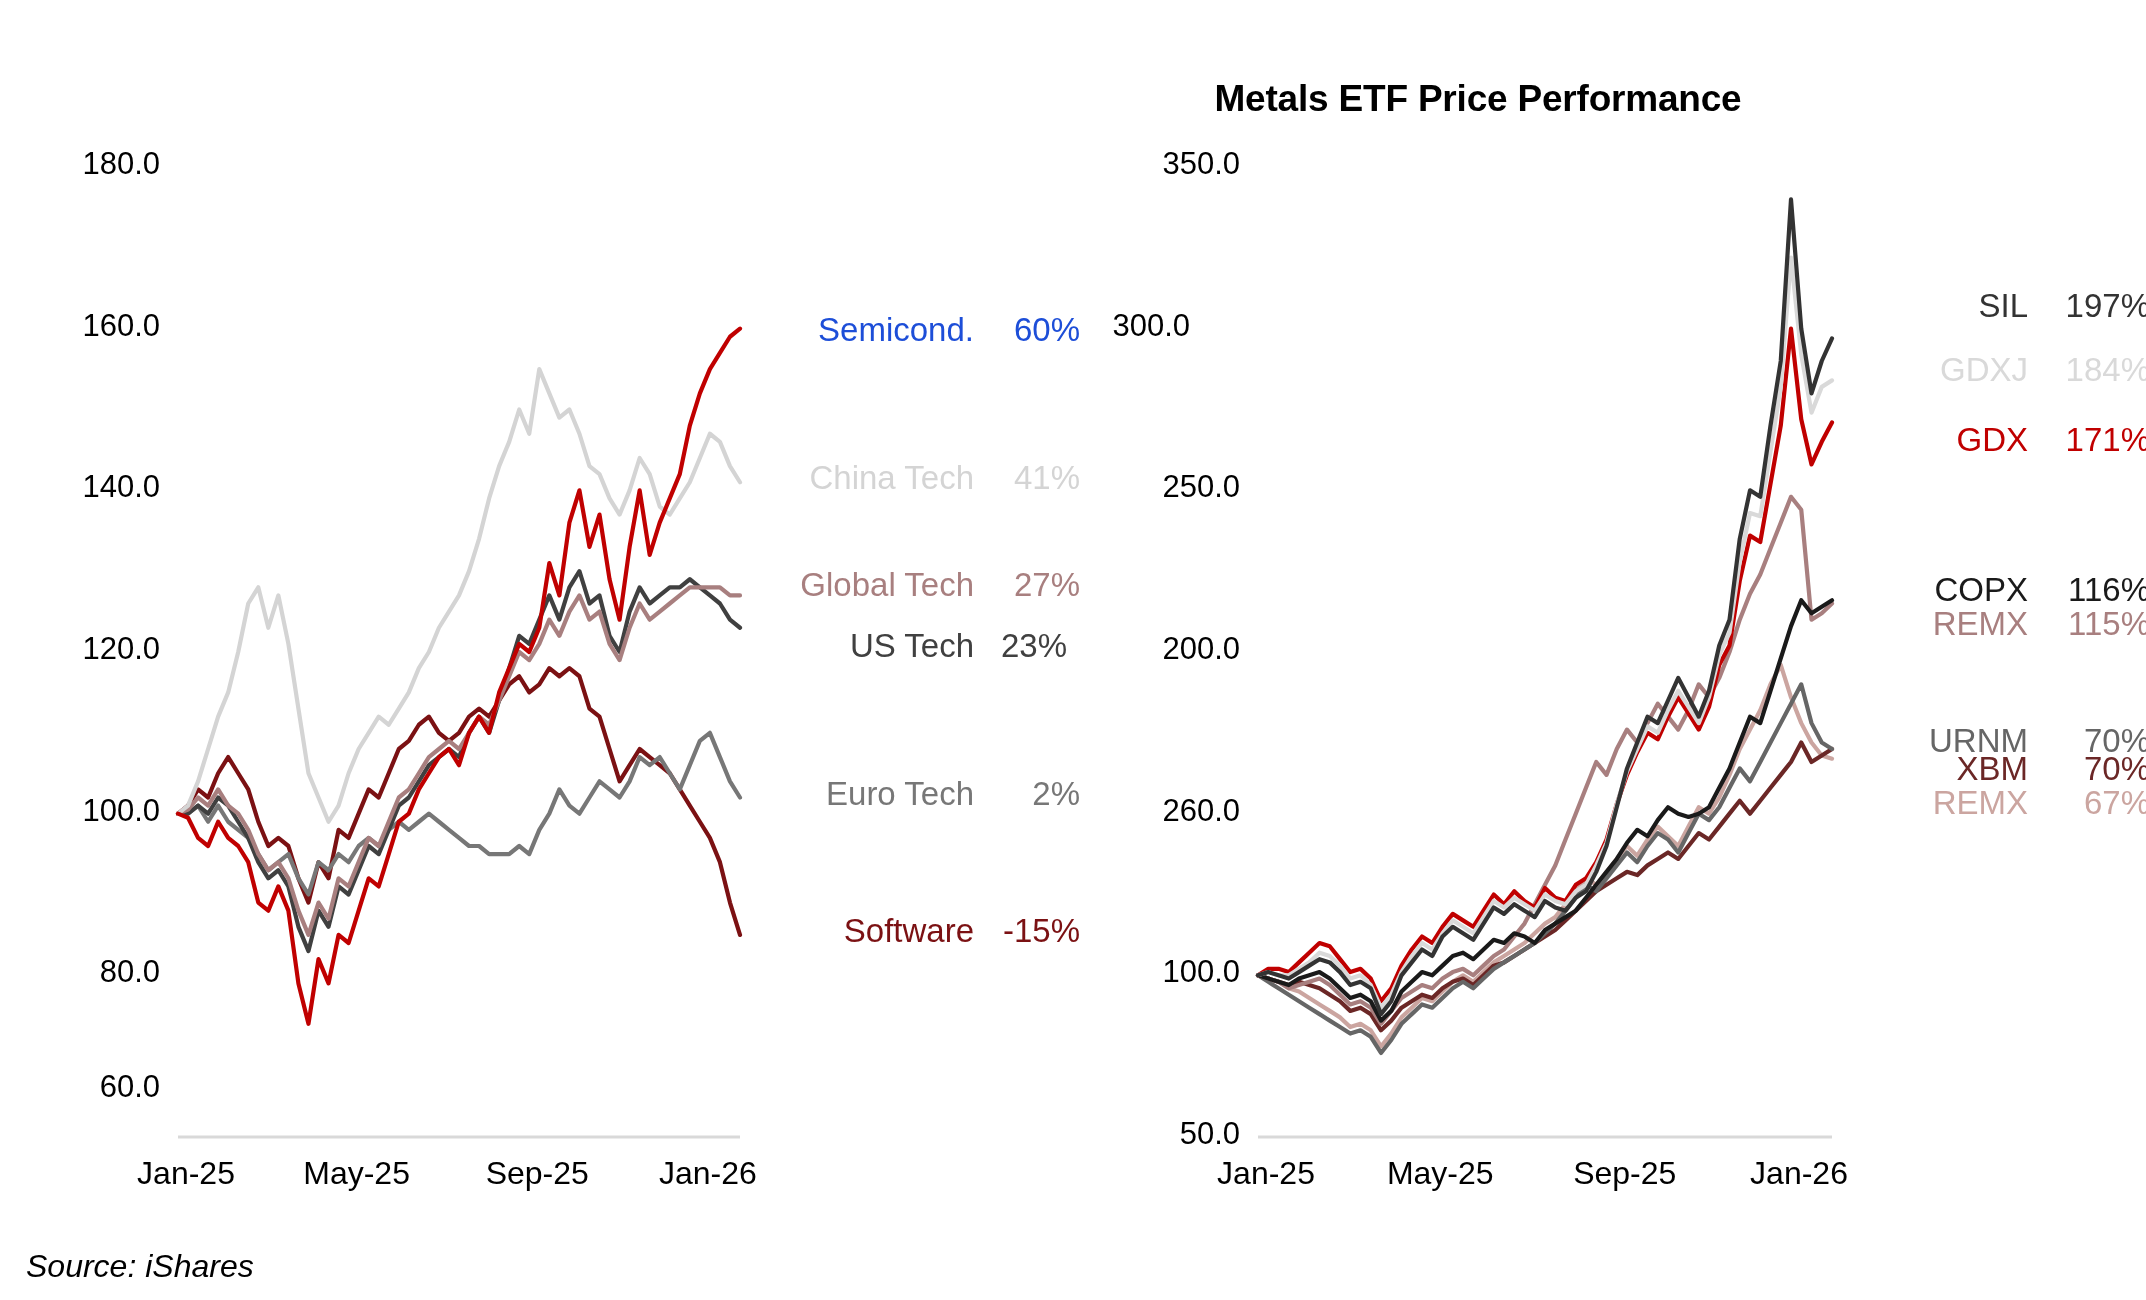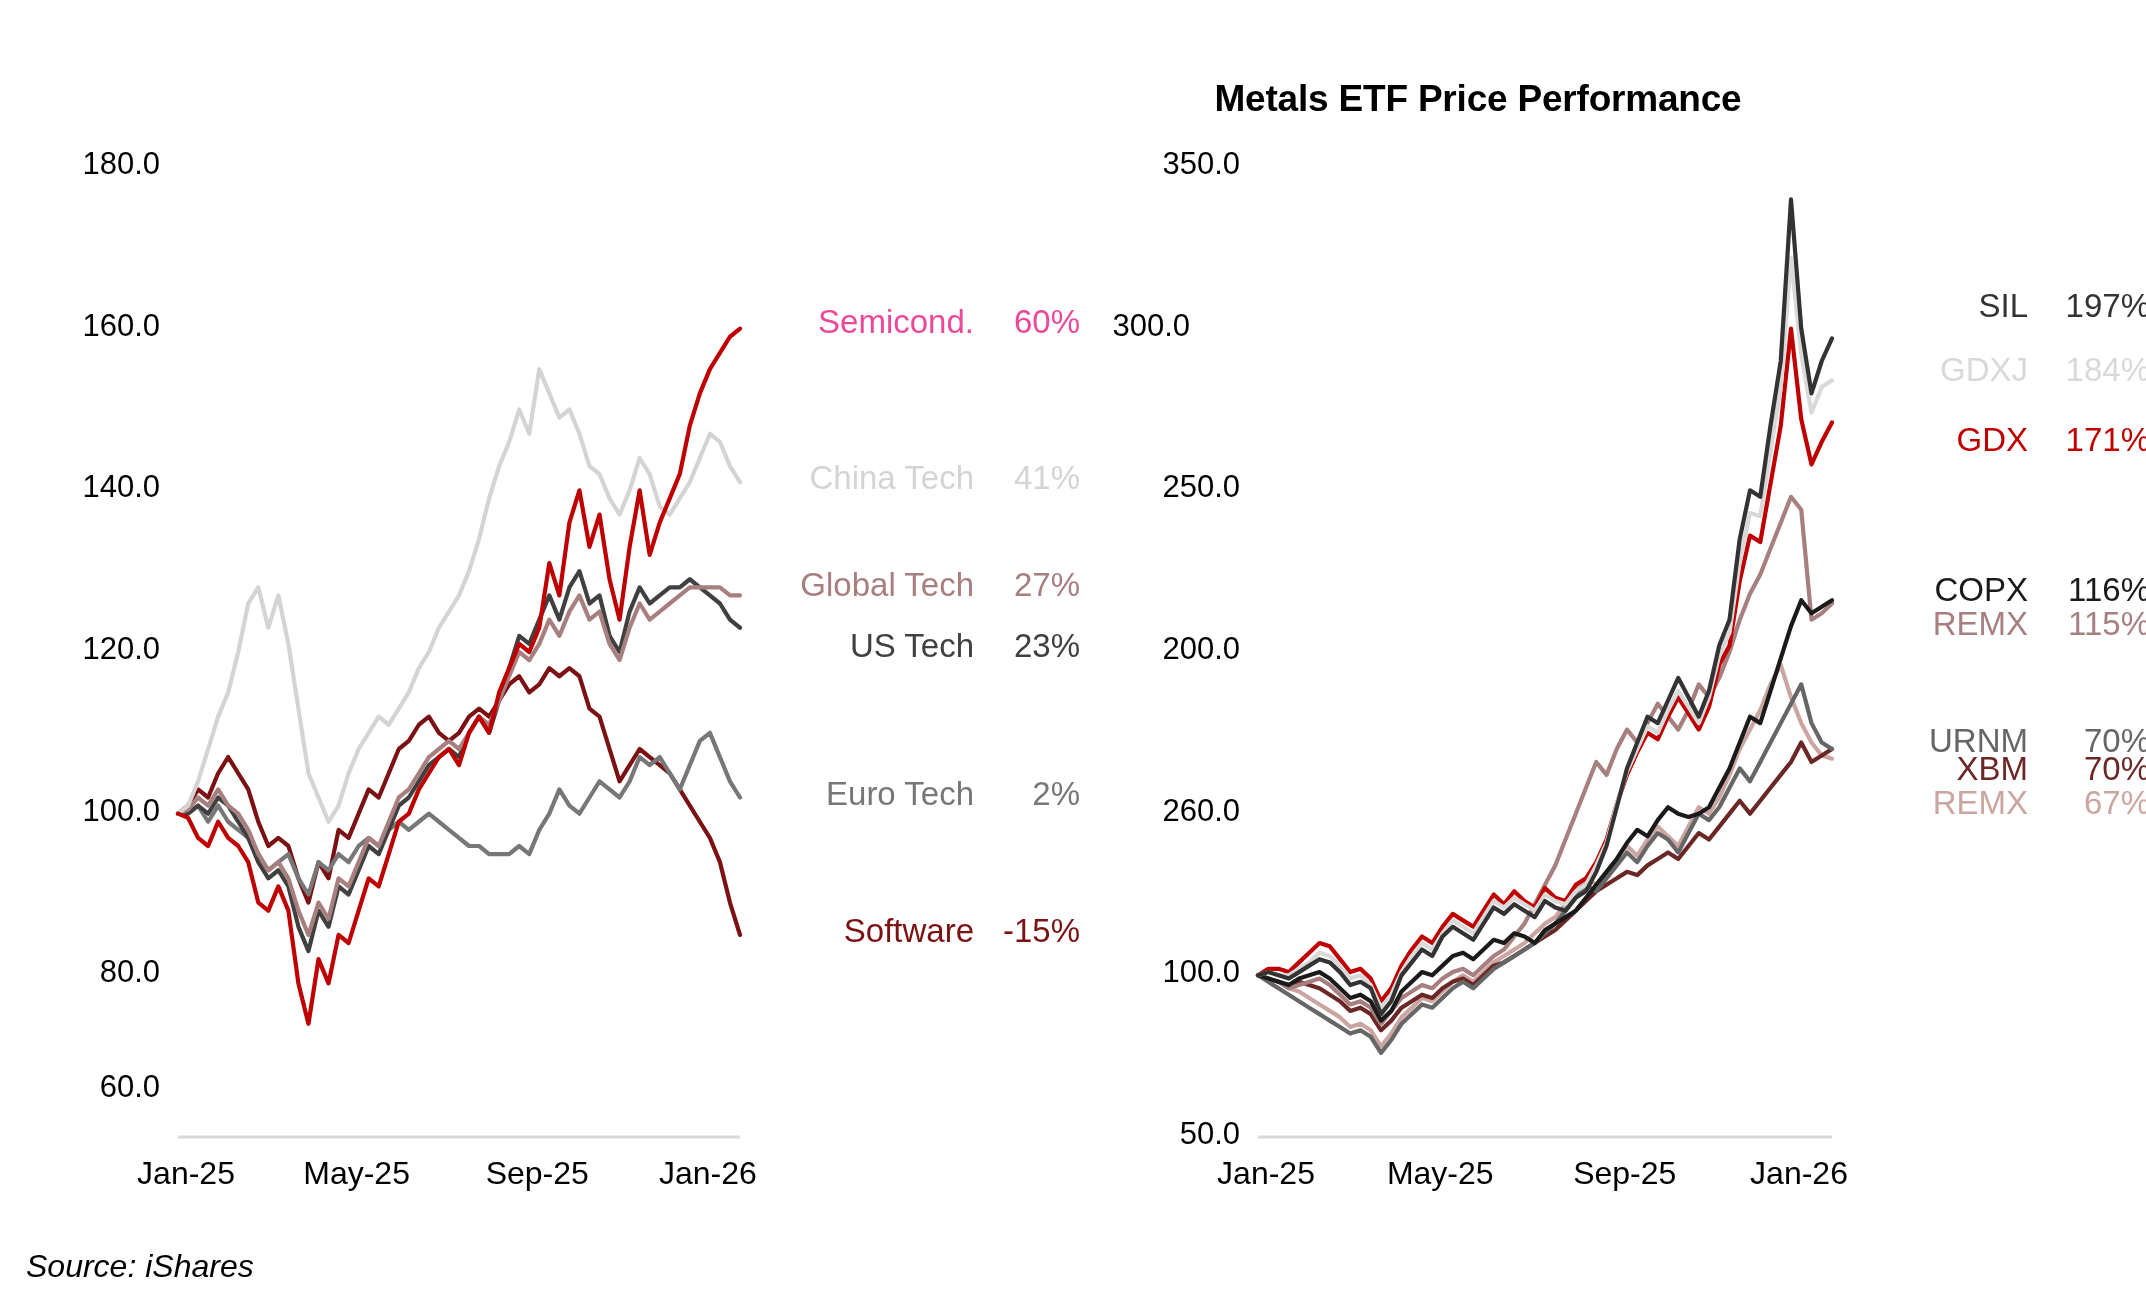--- a/index.html
+++ b/index.html
@@ -75,24 +75,24 @@
         <div class="ytick" style="right: 910px; top: 235.667px; width: 160px;">160.0</div>
         <div class="ytick" style="right: 910px; top: 74px; width: 160px;">180.0</div>
       </div>
     <div id="xlabs-left">
         <div class="xtick" style="left: 86px; top: 1083px; width: 200px;">Jan-25</div>
         <div class="xtick" style="left: 256.607px; top: 1083px; width: 200px;">May-25</div>
         <div class="xtick" style="left: 437.25px; top: 1083px; width: 200px;">Sep-25</div>
         <div class="xtick" style="left: 607.857px; top: 1083px; width: 200px;">Jan-26</div>
       </div>
     <div id="legend-left">
-        <div class="legend-row" style="left: 752px; top: 231px; color: #ec4899;"><span class="lbl" style="width: 222px;">Semicond.</span><span class="val" style="width: 92px; margin-left: 14px;">60%</span></div>
+        <div class="legend-row" style="left: 752px; top: 239px; color: #1d4ed8;"><span class="lbl" style="width: 222px;">Semicond.</span><span class="val" style="width: 92px; margin-left: 14px;">60%</span></div>
         <div class="legend-row" style="left: 752px; top: 387.25px; color: rgb(212, 212, 212);"><span class="lbl" style="width: 222px;">China Tech</span><span class="val" style="width: 92px; margin-left: 14px;">41%</span></div>
         <div class="legend-row" style="left: 752px; top: 494.417px; color: rgb(168, 127, 127);"><span class="lbl" style="width: 222px;">Global Tech</span><span class="val" style="width: 92px; margin-left: 14px;">27%</span></div>
-        <div class="legend-row" style="left: 752px; top: 554.75px; color: rgb(64, 64, 64);"><span class="lbl" style="width: 222px;">US Tech</span><span class="val" style="width: 92px; margin-left: 14px;">23%</span></div>
+        <div class="legend-row" style="left: 752px; top: 554.75px; color: rgb(64, 64, 64);"><span class="lbl" style="width: 222px;">US Tech</span><span class="val" style="width: 92px; margin-left: 14px; text-align: center;">23%</span></div>
         <div class="legend-row" style="left: 752px; top: 702.5px; color: rgb(119, 119, 119);"><span class="lbl" style="width: 222px;">Euro Tech</span><span class="val" style="width: 92px; margin-left: 14px;">2%</span></div>
         <div class="legend-row" style="left: 752px; top: 839.917px; color: rgb(123, 17, 19);"><span class="lbl" style="width: 222px;">Software</span><span class="val" style="width: 92px; margin-left: 14px;">-15%</span></div>
       </div>
   </div>
 
   <div class="panel right">
     <div class="chart-title right-t">Metals ETF Price Performance</div>
     <svg class="plot-svg" id="svg-right" viewBox="0 0 1076 1180" preserveAspectRatio="none">
         <line x1="188" x2="762" y1="1065" y2="1065" stroke="#D9D9D9" stroke-width="3"></line>
         <polyline points="188.00,903.33 198.25,906.57 208.50,909.80 218.75,916.27 229.00,919.50 239.25,925.97 249.50,932.43 259.75,938.90 270.00,945.37 280.25,955.07 290.50,951.83 300.75,958.30 311.00,974.47 321.25,961.53 331.50,945.37 341.75,935.67 352.00,925.97 362.25,929.20 372.50,919.50 382.75,909.80 393.00,903.33 403.25,909.80 413.50,900.10 423.75,890.40 434.00,883.93 444.25,877.47 454.50,871.00 464.75,861.30 475.00,851.60 485.25,845.13 495.50,832.20 505.75,819.27 516.00,806.33 526.25,812.80 536.50,799.87 546.75,786.93 557.00,774.00 567.25,783.70 577.50,767.53 587.75,754.60 598.00,764.30 608.25,774.00 618.50,754.60 628.75,735.20 639.00,741.67 649.25,725.50 659.50,702.87 669.75,677.00 680.00,657.60 690.25,638.20 700.50,612.33 710.75,592.93 721.00,625.27 731.25,651.13 741.50,670.53 751.75,683.47 762.00,686.70" fill="none" stroke="#CBA5A0" stroke-width="4.2" stroke-linejoin="round" stroke-linecap="round"></polyline>

